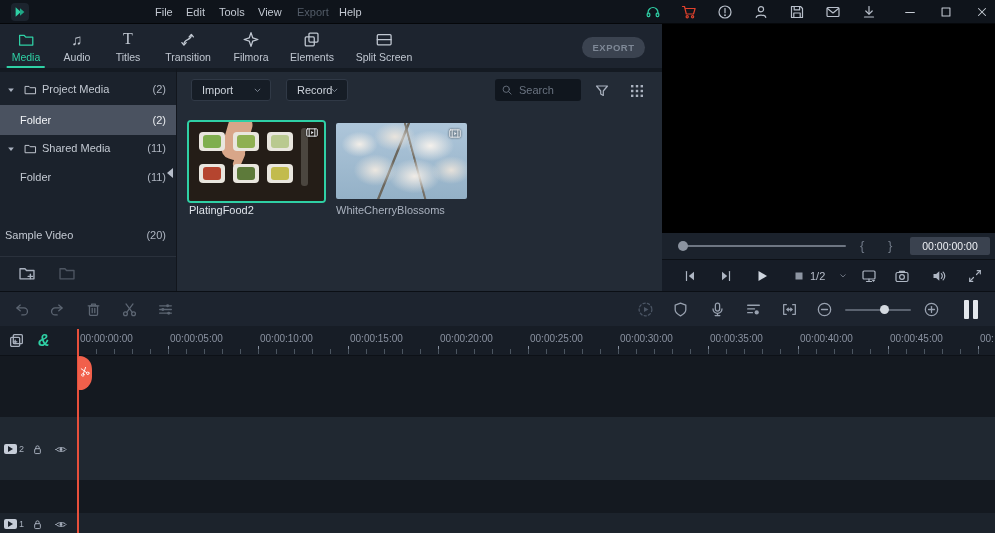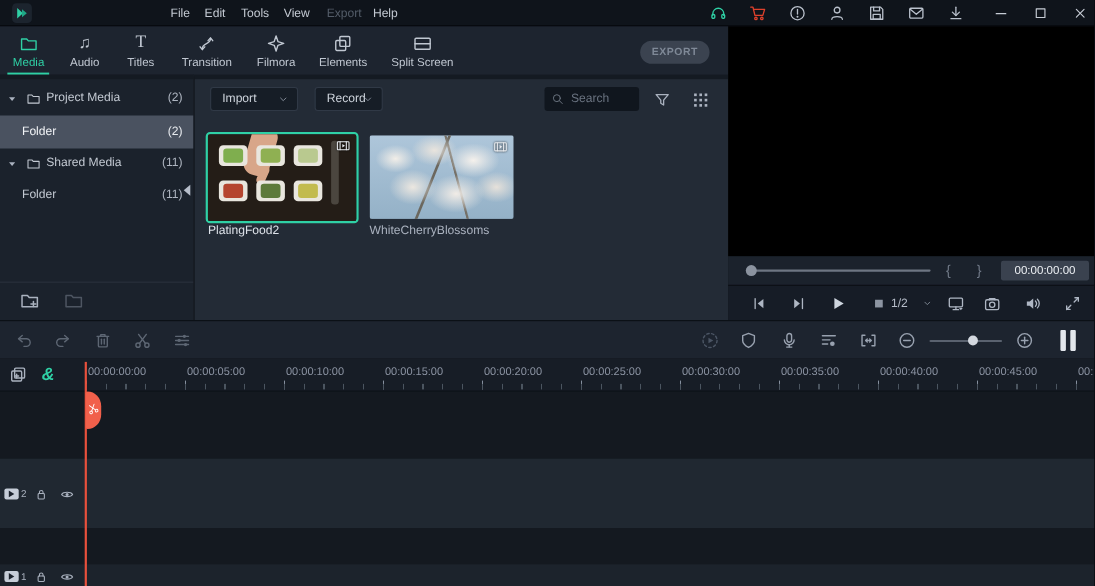--- a/index.html
+++ b/index.html
@@ -503,20 +503,24 @@
           <svg class="ic" width="13" height="13">
             <use href="#i-folder"></use>
           </svg>
         </span>
       <span style="position:absolute;left:42px">Shared Media</span>
       <span class="count">(11)</span>
     </div>
     <div class="siderow" style="top:97px">
       <span style="position:absolute;left:20px">Folder</span>
       <span class="count">(11)</span>
+    </div>
+    <div class="siderow" style="top:155px">
+      <span style="position:absolute;left:5px">Sample Video</span>
+      <span class="count">(20)</span>
     </div>
     <div class="side-divider"></div>
     <span class="sb-btn" style="left:18px">
         <svg class="ic" width="18" height="18">
           <use href="#i-folderplus"></use>
         </svg>
       </span>
     <span class="sb-btn" style="left:58px;color:#4e5662">
         <svg class="ic" width="18" height="18">
           <use href="#i-folder"></use>

